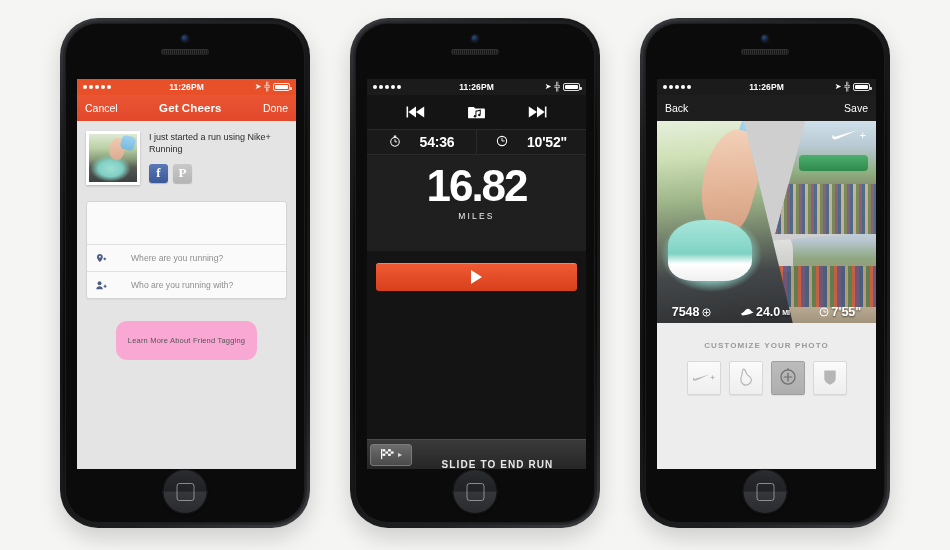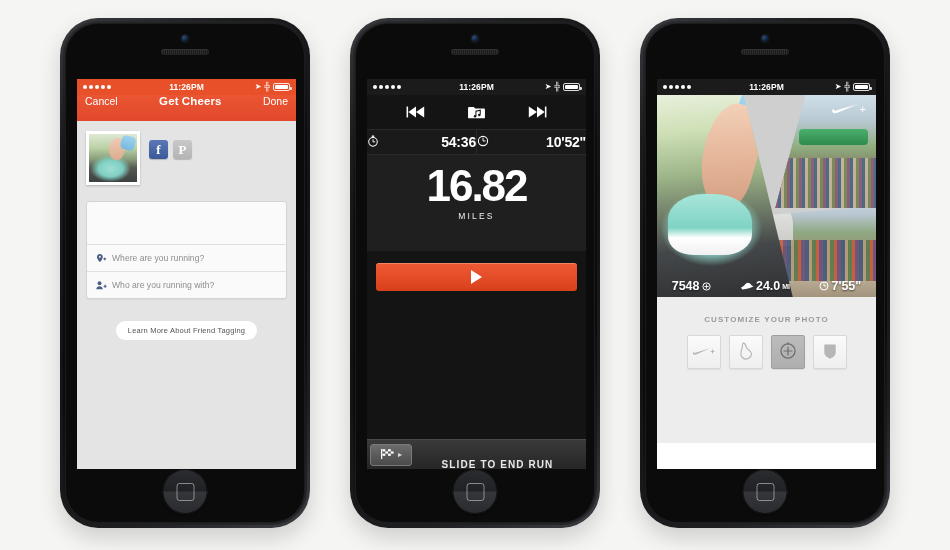--- a/index.html
+++ b/index.html
@@ -92,21 +92,21 @@
   .sb-orange .battery::after{ background:rgba(255,255,255,.85);}
   .sb-dark{ background:#1b1b1b; color:#fff;}
   .sb-dark .sb-dots i{ background:#fff;}
   .sb-dark .battery{ border:1px solid rgba(255,255,255,.85);}
   .sb-dark .battery i{ background:#fff;}
   .sb-dark .battery::after{ background:rgba(255,255,255,.85);}
 
   
   .navbar-orange{
     height: 26px; background: linear-gradient(180deg,#ea5533,#e1482a);
-    display:flex; justify-content:space-between;
+    display:flex; align-items:center; justify-content:space-between;
     padding: 0 8px; color:#fff;
   }
   .nav-side{ font-size:10.5px; color:#fff; }
   .nav-title{ font-size:11.5px; font-weight:bold; letter-spacing:.1px; }
   .body-grey{ background:#e4e4e4; height: 348px; position:relative; }
 
   .share-row{ display:flex; padding:10px 9px 0 9px; gap:9px; }
   .thumb{
     width:54px; height:54px; background:#fff; padding:3px;
     box-shadow:0 1px 2px rgba(0,0,0,.22);
@@ -135,28 +135,28 @@
   .soc{ width:19px;height:19px;border-radius:3px; display:flex;align-items:center;justify-content:center;
         font-size:13px; font-weight:bold; color:#fff; box-shadow:0 1px 1px rgba(0,0,0,.2);}
   .soc-fb{ background: linear-gradient(180deg,#5a78b5,#3b5998); font-family:"Liberation Serif",serif;}
   .soc-path{ background: linear-gradient(180deg,#c9c9c9,#b4b4b4); font-family:"Liberation Serif",serif;}
 
   .form-card{
     margin: 16px 9px 0 9px; background:#fafafa; border:1px solid #d4d4d4; border-radius:3px;
     box-shadow:0 1px 1px rgba(0,0,0,.05);
   }
   .form-note{ height:42px; }
-  .form-row{ height:27px; display:flex; align-items:center; gap:4px; padding:10px 8px;
+  .form-row{ height:27px; display:flex; align-items:center; gap:23px; padding:10px 8px;
     border-top:1px solid #e0e0e0; }
   .form-row .ico{ width:13px; height:13px; flex:0 0 13px; position:relative; }
   .form-row .lbl{ font-size:8.6px; color:#8e8e8e; }
 
   .learn-wrap{ display:flex; justify-content:center; margin-top:22px; }
   .learn-btn{
-    background:#ffffff; border-radius:11px; padding:5px 12px;
+    background:#f9a8d4; border-radius:11px; padding:15px 12px;
     font-size:7.5px; color:#555; letter-spacing:.2px; white-space:nowrap;
   }
 
   
   .blk{ background:#141414; height:374px; position:relative; color:#fff; }
   .p2-top{ height:56px; position:relative; background:linear-gradient(180deg,#1e1e1e,#111); }
   .map-chip{
     position:absolute; left:0; top:0; width:38px; height:30px; overflow:hidden;
     background: linear-gradient(135deg,#e8e4d8 0%,#cfd9b8 40%,#b6c79a 70%,#9db487 100%);
   }
@@ -194,21 +194,21 @@
     border-left:5px solid transparent; border-right:5px solid transparent; border-bottom:5px solid #fff;
   }
   .media-row{
     height:34px; display:flex; align-items:center; justify-content:space-around;
     padding:0 18px; background:#141414;
   }
   .media-row .mi{ color:#fff; display:flex; align-items:center; }
 
   .stats-row{ display:flex; height:26px; border-top:1px solid #2a2a2a; border-bottom:1px solid #2a2a2a;
     background:#1a1a1a; }
-  .stat-cell{ flex:1; display:flex; align-items:center; justify-content:space-between; gap:19px; }
+  .stat-cell{ flex:1; display:flex; align-items:center; justify-content:center; gap:19px; }
   .stat-cell + .stat-cell{ border-left:1px solid #2a2a2a; }
   .stat-val{ font-size:14px; font-weight:bold; letter-spacing:-.2px; }
   .big-wrap{ text-align:center; padding-top:10px; background:#1f1f1f; height:96px; }
   .big-num{ font-size:44px; font-weight:bold; letter-spacing:-2px; line-height:.96; }
   .big-unit{ font-size:8.5px; letter-spacing:2.2px; margin-top:4px; color:#efefef; }
   .play-btn{
     margin:12px 9px 0 9px; height:28px; border-radius:3px;
     background: linear-gradient(180deg,#ef5a34 0%,#d8401c 100%);
     display:flex;align-items:center;justify-content:center;
     box-shadow: inset 0 1px 0 rgba(255,255,255,.25);
@@ -357,20 +357,21 @@
           <span class="nav-title">Get Cheers</span>
           <span class="nav-side">Done</span>
         </div>
 
         <div class="body-grey">
           <div class="share-row">
             <div class="thumb">
               <div class="thumb-img"></div>
             </div>
             <div class="share-text">
+              <div class="share-msg">I just started a run using Nike+ Running</div>
               <div class="social-row">
                 <span class="soc soc-fb">f</span>
                 <span class="soc soc-path">P</span>
               </div>
             </div>
           </div>
 
           <div class="form-card">
             <div class="form-note"></div>
             <div class="form-row">
@@ -534,20 +535,24 @@
           <span class="sb-time">11:26PM</span>
           <span class="sb-right">
             <span class="loc-arrow">➤</span>
             <span class="bt-icon">╬</span>
             <span class="battery">
                 <i></i>
               </span>
           </span>
         </div>
 
+        <div class="navbar-dark">
+          <span class="nav-side">Back</span>
+          <span class="nav-side">Save</span>
+        </div>
 
         <div class="p3-body">
           <div class="collage">
             <div class="c-capitol">
               <span class="dome"></span>
               <span class="crowd2"></span>
               <span class="road"></span>
             </div>
             <div class="c-race">
               <span class="arch"></span>

